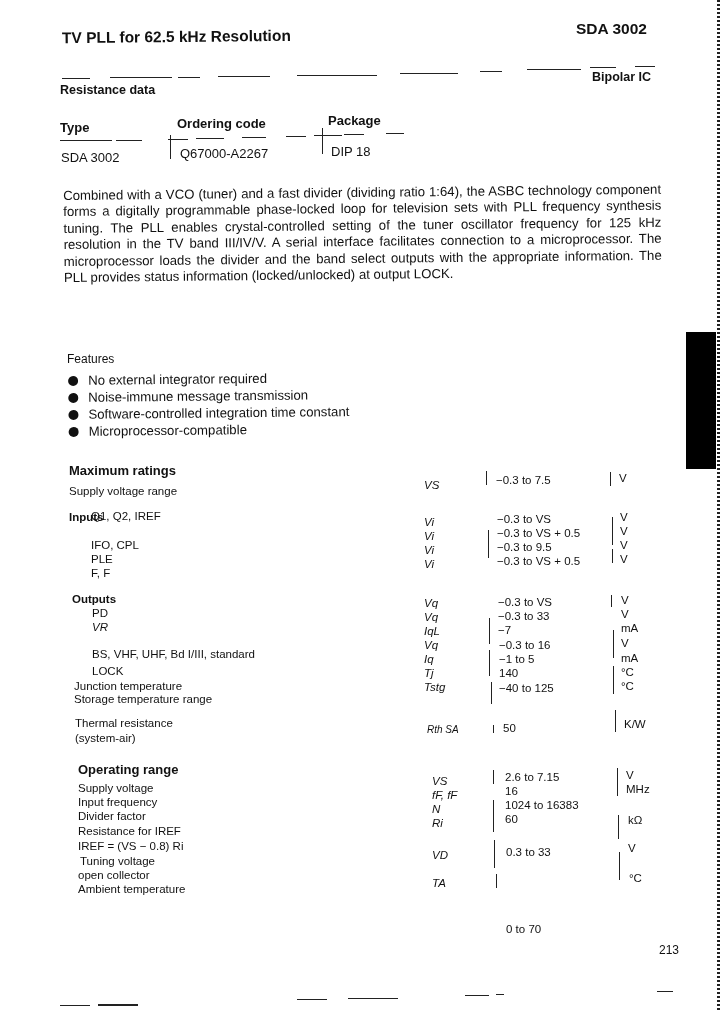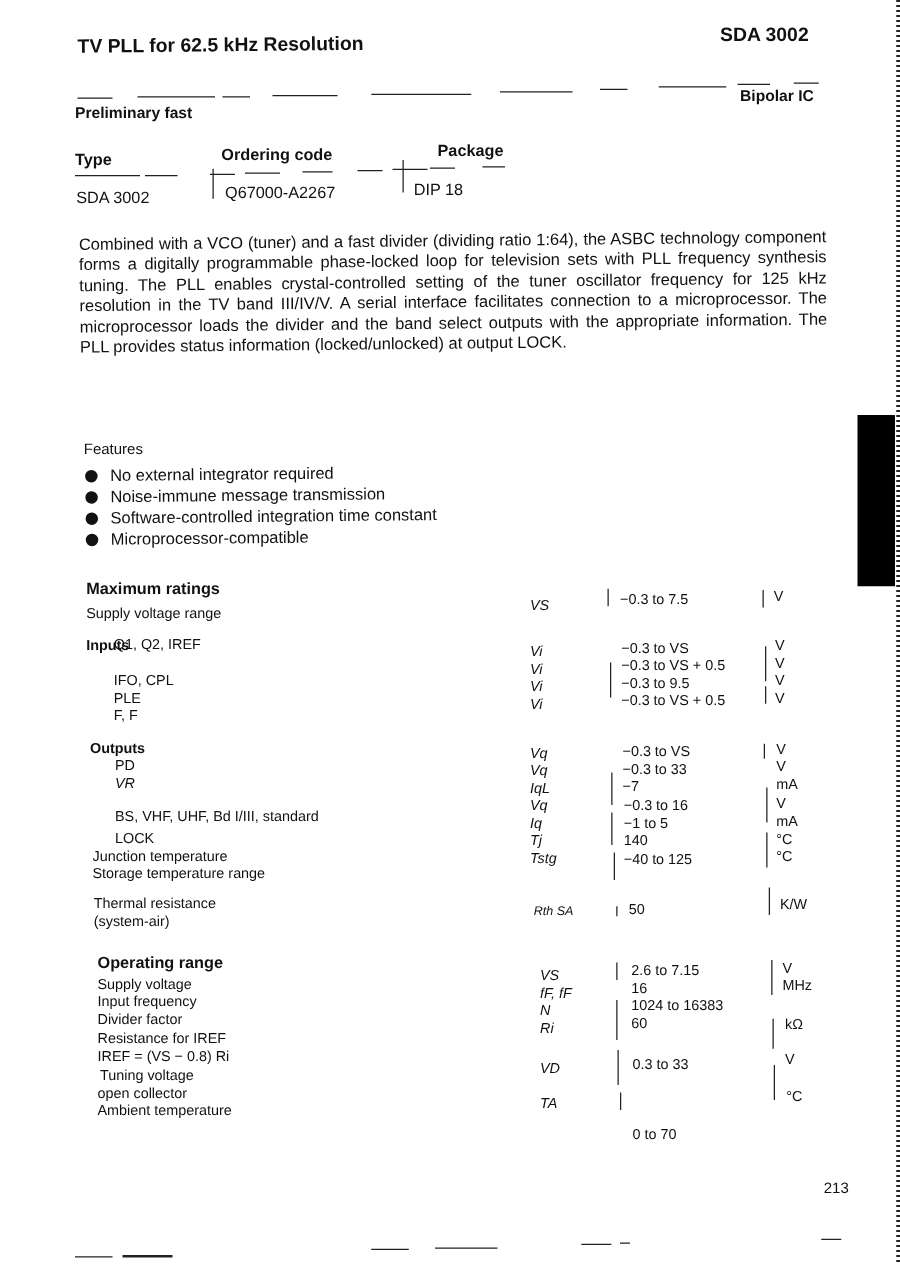--- a/index.html
+++ b/index.html
@@ -47,26 +47,26 @@
   <div class="dash-rule" style="left:218px;top:76px;width:52px"></div>
   <div class="dash-rule" style="left:297px;top:75px;width:80px"></div>
   <div class="dash-rule" style="left:400px;top:73px;width:58px"></div>
   <div class="dash-rule" style="left:480px;top:71px;width:22px"></div>
   <div class="dash-rule" style="left:527px;top:69px;width:54px"></div>
   <div class="dash-rule" style="left:590px;top:67px;width:26px"></div>
   <div class="dash-rule" style="left:635px;top:66px;width:20px"></div>
 </div>
 
 <div class="abs bipolar">Bipolar IC</div>
-<div class="abs prelim">Preliminary fast</div>
+<div class="abs prelim">Resistance data</div>
 
 <div>
   <div class="abs col-head" style="left:60px;top:120px">Type</div>
   <div class="abs col-head" style="left:177px;top:116px">Ordering code</div>
-  <div class="abs col-head" style="left:350px;top:113px">Package</div>
+  <div class="abs col-head" style="left:328px;top:113px">Package</div>
   <div class="dash-rule" style="left:60px;top:140px;width:52px"></div>
   <div class="dash-rule" style="left:116px;top:140px;width:26px"></div>
   <div class="dash-rule" style="left:168px;top:139px;width:20px"></div>
   <div class="dash-rule" style="left:196px;top:138px;width:28px"></div>
   <div class="dash-rule" style="left:242px;top:137px;width:24px"></div>
   <div class="dash-rule" style="left:286px;top:136px;width:20px"></div>
   <div class="dash-rule" style="left:314px;top:135px;width:28px"></div>
   <div class="dash-rule" style="left:344px;top:134px;width:20px"></div>
   <div class="dash-rule" style="left:386px;top:133px;width:18px"></div>
   <div class="vbar" style="left:170px;top:135px;height:24px"></div>
@@ -194,21 +194,21 @@
 
   <div class="vbar" style="left:493px;top:770px;height:14px"></div>
   <div class="vbar" style="left:493px;top:800px;height:32px"></div>
   <div class="vbar" style="left:494px;top:840px;height:28px"></div>
   <div class="vbar" style="left:496px;top:874px;height:14px"></div>
   <div class="abs val" style="left:505px;top:771px">2.6 to 7.15</div>
   <div class="abs val" style="left:505px;top:785px">16</div>
   <div class="abs val" style="left:505px;top:799px">1024 to 16383</div>
   <div class="abs val" style="left:505px;top:813px">60</div>
   <div class="abs val" style="left:506px;top:846px">0.3 to 33</div>
-  <div class="abs val" style="left:506px;top:902px">0 to 70</div>
+  <div class="abs val" style="left:506px;top:923px">0 to 70</div>
 
   <div class="vbar" style="left:617px;top:768px;height:28px"></div>
   <div class="vbar" style="left:618px;top:815px;height:24px"></div>
   <div class="vbar" style="left:619px;top:852px;height:28px"></div>
   <div class="abs unit" style="left:626px;top:769px">V</div>
   <div class="abs unit" style="left:626px;top:783px">MHz</div>
   <div class="abs unit" style="left:628px;top:814px">kΩ</div>
   <div class="abs unit" style="left:628px;top:842px">V</div>
   <div class="abs unit" style="left:629px;top:872px">°C</div>
 </div>

